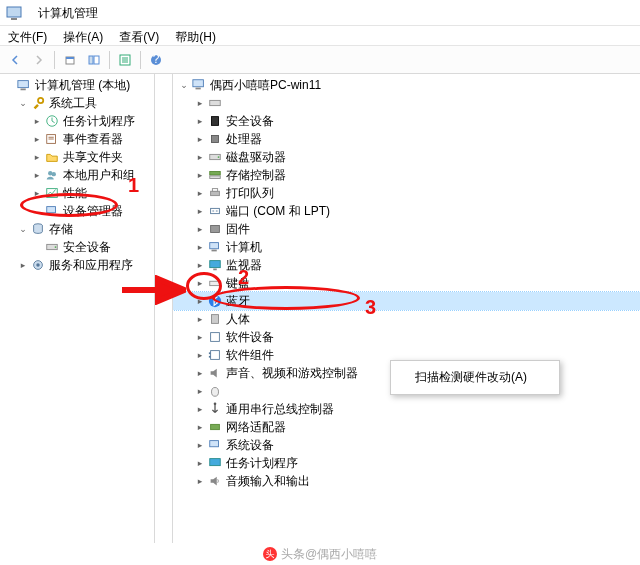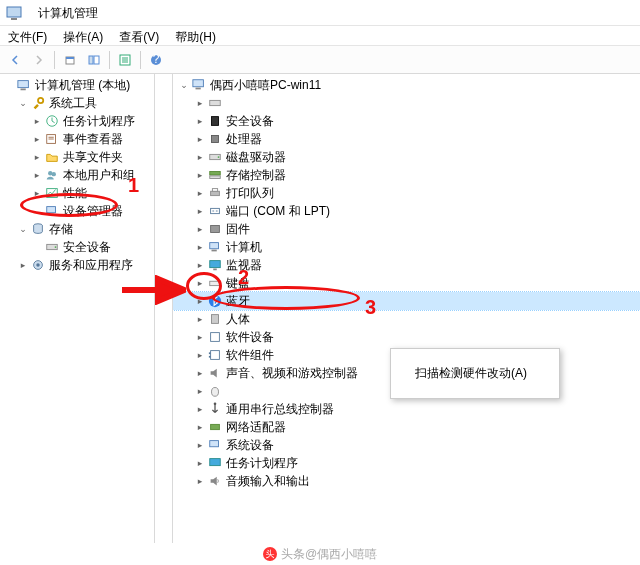--- a/index.html
+++ b/index.html
@@ -19,21 +19,21 @@
 .exp { width:14px; height:14px; display:inline-flex; align-items:center; justify-content:center; color:#666; font-size:9px; }
 .exp.none { visibility:hidden; }
 .ic { width:16px; height:16px; display:inline-flex; align-items:center; justify-content:center; margin-right:3px; }
 .ic svg { width:14px; height:14px; }
 .lbl { line-height:18px; }
 .indent1 { padding-left:2px; }
 .indent2 { padding-left:16px; }
 .indent3 { padding-left:30px; }
 .r-indent1 { padding-left:4px; }
 .r-indent2 { padding-left:20px; }
-.ctx { position:absolute; left:217px; top:274px; width:170px; background:#fff; border:1px solid #ccc; box-shadow:2px 2px 6px rgba(0,0,0,.25); padding:12px 0; z-index:10; }
+.ctx { position:absolute; left:217px; top:286px; width:170px; background:#fff; border:1px solid #ccc; box-shadow:2px 2px 6px rgba(0,0,0,.25); padding:4px 0; z-index:10; }
 .ctx-item { padding:4px 24px; cursor:default; }
 .sel { background:#cce8ff; outline:1px dotted #99d1ff; }
 
 .anno { position:absolute; z-index:20; pointer-events:none; }
 .red-ellipse { border:3px solid #e11; border-radius:50%; }
 .red-text { color:#e11; font-weight:bold; font-family:Arial,sans-serif; }
 .arrow { stroke:#e11; stroke-width:6; fill:#e11; }
 .footer { position:absolute; bottom:0; left:0; right:0; height:22px; display:flex; align-items:center; justify-content:center; color:#aaa; font-size:13px; gap:4px; background:#fff; }
 .footer .logo { width:14px; height:14px; border-radius:50%; background:#f33; color:#fff; font-size:9px; display:inline-flex; align-items:center; justify-content:center; }
 </style>

